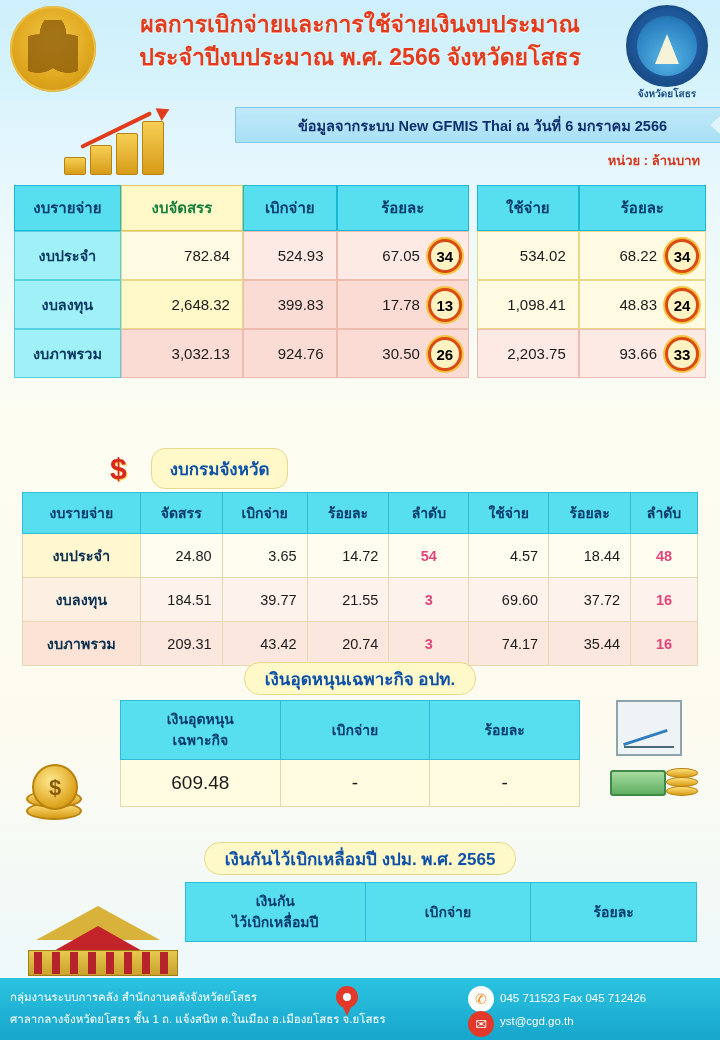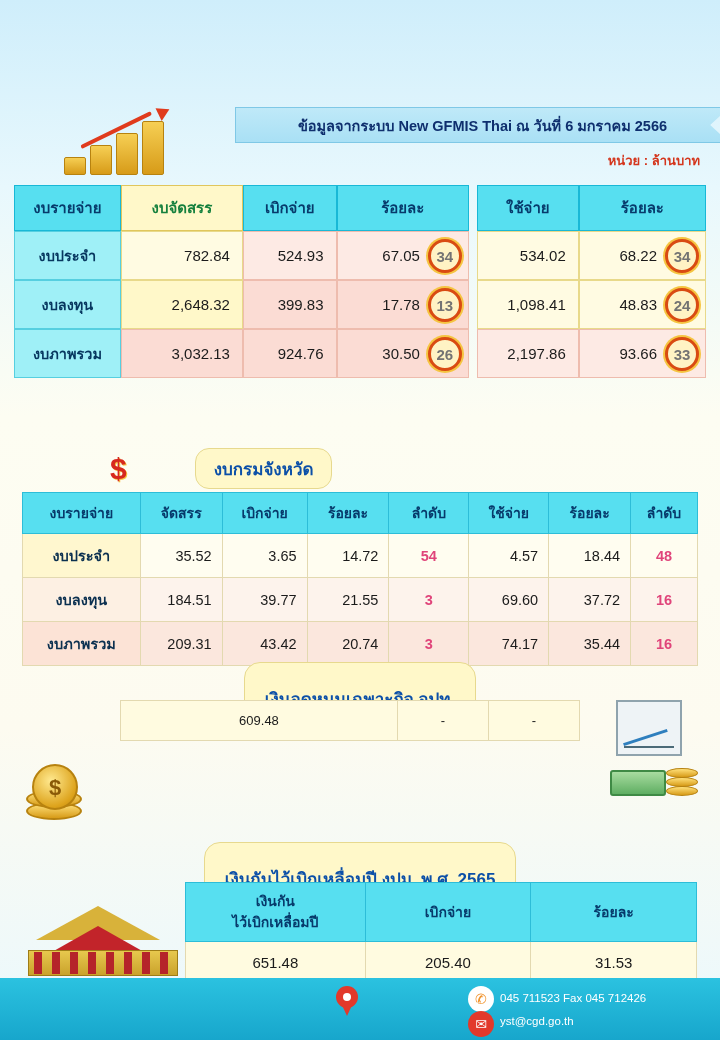--- a/index.html
+++ b/index.html
@@ -109,32 +109,32 @@
     text-align:center; padding:12px 4px; border:1px solid #56cfe0;
   }
   .cell-yellow{ background:#fff8c9; text-align:right; padding:12px 12px; font-size:15px; color:#1b1b1b; border:1px solid #e8d98a;}
   .cell-pink{ background:#fbdcd4; text-align:right; padding:12px 12px; font-size:15px; color:#1b1b1b; border:1px solid #eebcae;}
   .cell-lyellow{ background:#fffbe2; text-align:right; padding:12px 12px; font-size:15px; color:#1b1b1b; border:1px solid #e8d98a;}
   .cell-lpink{ background:#fdeae4; text-align:right; padding:12px 12px; font-size:15px; color:#1b1b1b; border:1px solid #eebcae;}
   .pctcell { position:relative; }
   .badge {
     display:inline-block; width:34px; height:34px; line-height:30px;
     border-radius:50%; background:#fff3c4; border:3px solid #d94b12;
-    color:#737373; font-weight:bold; font-size:15px; text-align:center;
+    color:#000000; font-weight:bold; font-size:15px; text-align:center;
     box-shadow:0 0 0 2px #f5c542;
     position:absolute; right:6px; top:50%; transform:translateY(-50%);
   }
   .pad-right-badge { padding-right:48px; }
   .group-sep { width:8px; background:transparent; border:none; }
   
   .pill {
     display:inline-block; background:#fff8c9; border:1px solid #e7d98e;
     border-radius:14px 14px 14px 14px; padding:6px 18px;
     font-family:"Liberation Sans", sans-serif; font-weight:bold;
-    font-size:17px; color:#0c50a8;margin-left:44px;
+    font-size:17px; color:#0c50a8;
   }
   .dollar {
     font-family:"Liberation Sans", sans-serif; font-weight:bold;
     font-size:30px; color:#d7281f;
     text-shadow:1px 1px 0 #f5c542;
   }
   .sec1-head { position:absolute; left:110px; top:448px; display:flex; align-items:center; gap:24px;}
   
   .t2 { position:absolute; left:22px; top:492px; width:676px;}
   .t2 table{ border-collapse:collapse; width:100%;}
@@ -151,32 +151,32 @@
   .row-a td{ background:#fffdf0; }
   .row-b td{ background:#fdf3ec; }
   .row-c td{ background:#fbe7dd; }
   .t2 td.first { background:#fff7cf; }
   .row-c td.first { background:#fce3d6;}
   .row-b td.first { background:#fdf0e3;}
   
   .sec2-head{ position:absolute; left:0; right:0; top:662px; text-align:center;}
   .pill-blue{
     display:inline-block; background:#fff8c9; border:1px solid #e7d98e;
-    border-radius:16px; padding:22px 20px;
+    border-radius:16px; padding:2px 20px;
     font-family:"Liberation Sans", sans-serif; font-weight:bold;
     font-size:17px; color:#0c50a8;
   }
   .t3{ position:absolute; left:120px; top:700px; width:460px;}
   .t3 table{border-collapse:collapse; width:100%;}
   .t3 th{
     background:#57dff0; color:#073a6b; font-weight:bold; font-size:14px;
     padding:8px 4px; border:1px solid #2dbdd8; font-family:"Liberation Sans", sans-serif; line-height:1.5;
   }
   .t3 td{
-    background:#fffbe0; font-family:"Liberation Sans", sans-serif; font-size:13px;
+    background:#fffbe0; font-family:"Liberation Sans", sans-serif; font-size:19px;
     padding:12px 6px; border:1px solid #e3d9b0; text-align:center; color:#1b1b1b;
   }
   
   .sec3-head{ position:absolute; left:0; right:0; top:842px; text-align:center;}
   .t4{ position:absolute; left:185px; top:882px; width:512px;}
   .t4 table{border-collapse:collapse; width:100%;}
   .t4 th{
     background:#57dff0; color:#073a6b; font-weight:bold; font-size:14px;
     padding:8px 4px; border:1px solid #2dbdd8; font-family:"Liberation Sans", sans-serif; line-height:1.5;
   }
@@ -277,20 +277,33 @@
     font-size:14px; color:#f0922b;
   }
   .ico-phone{ left:468px; top:8px; }
   .ico-mail{ left:468px; top:33px; background:#e2392b; color:#fff;}
 </style>
 </head>
 <body>
 
 <div class="page">
 
+  <div class="header">
+    <div class="garuda"></div>
+    <div class="title-wrap">
+      <div class="title-line">ผลการเบิกจ่ายและการใช้จ่ายเงินงบประมาณ</div>
+      <div class="title-line">ประจำปีงบประมาณ พ.ศ. 2566 จังหวัดยโสธร</div>
+    </div>
+    <div class="prov-seal">
+      <div class="inner">
+        <div class="pagoda"></div>
+      </div>
+    </div>
+    <div class="prov-label">จังหวัดยโสธร</div>
+  </div>
 
   <div class="coins">
     <div class="bar" style="left:4px;width:22px;height:18px;"></div>
     <div class="bar" style="left:30px;width:22px;height:30px;"></div>
     <div class="bar" style="left:56px;width:22px;height:42px;"></div>
     <div class="bar" style="left:82px;width:22px;height:54px;"></div>
     <div class="arrow"></div>
   </div>
 
   <div class="ribbon">
@@ -345,21 +358,21 @@
 
       <tr>
         <td class="lbl-cyan">งบภาพรวม</td>
         <td class="cell-pink">3,032.13</td>
         <td class="cell-pink">924.76</td>
         <td class="cell-pink pctcell pad-right-badge">
           <span>30.50</span>
           <span class="badge">26</span>
         </td>
         <td class="group-sep"></td>
-        <td class="cell-lpink">2,197.86</td>
+        <td class="cell-lpink">2,203.75</td>
         <td class="cell-lpink pctcell pad-right-badge">
           <span>93.66</span>
           <span class="badge">33</span>
         </td>
       </tr>
     </tbody>
       </table>
   </div>
 
   <div class="sec1-head">
@@ -375,21 +388,21 @@
         <th style="width:82px">จัดสรร</th>
         <th style="width:85px">เบิกจ่าย</th>
         <th style="width:82px">ร้อยละ</th>
         <th style="width:80px">ลำดับ</th>
         <th style="width:80px">ใช้จ่าย</th>
         <th style="width:82px">ร้อยละ</th>
         <th style="width:67px">ลำดับ</th>
       </tr>
       <tr class="row-a">
         <td class="first">งบประจำ</td>
-        <td>35.52</td>
+        <td>24.80</td>
         <td>3.65</td>
         <td>14.72</td>
         <td class="rank">54</td>
         <td>4.57</td>
         <td>18.44</td>
         <td class="rank">48</td>
       </tr>
       <tr class="row-b">
         <td class="first">งบลงทุน</td>
         <td>184.51</td>
@@ -430,20 +443,28 @@
     <div class="cstack">
       <span style="bottom:0"></span>
         <span style="bottom:9px"></span>
         <span style="bottom:18px"></span>
     </div>
   </div>
 
   <div class="t3">
     <table>
       <tbody>
+          <tr>
+        <th style="width:160px">
+          <div>เงินอุดหนุน</div>
+          <div>เฉพาะกิจ</div>
+        </th>
+        <th style="width:150px">เบิกจ่าย</th>
+        <th style="width:150px">ร้อยละ</th>
+      </tr>
       <tr>
         <td>609.48</td>
         <td>-</td>
         <td>-</td>
       </tr>
     </tbody>
       </table>
   </div>
 
   <div class="sec3-head">
@@ -461,30 +482,29 @@
     <table>
       <tbody>
           <tr>
         <th style="width:180px">
           <div>เงินกัน</div>
           <div>ไว้เบิกเหลื่อมปี</div>
         </th>
         <th style="width:166px">เบิกจ่าย</th>
         <th style="width:166px">ร้อยละ</th>
       </tr>
-      <tr>
-        <td>651.48</td>
-        <td>205.40</td>
-        <td>31.53</td>
-      </tr>
     </tbody>
       </table>
   </div>
 
   <div class="footer">
+    <div class="txt">
+      <div>กลุ่มงานระบบการคลัง  สำนักงานคลังจังหวัดยโสธร</div>
+      <div>ศาลากลางจังหวัดยโสธร  ชั้น 1 ถ. แจ้งสนิท  ต.ในเมือง อ.เมืองยโสธร จ.ยโสธร</div>
+    </div>
     <div class="pin">
       <div class="head"></div>
         <div class="tip"></div>
     </div>
     <div class="ico-circle ico-phone">✆</div>
     <div class="ico-circle ico-mail">✉</div>
     <div class="right">
       <div>045 711523  Fax 045 712426</div>
       <div>yst@cgd.go.th</div>
     </div>

